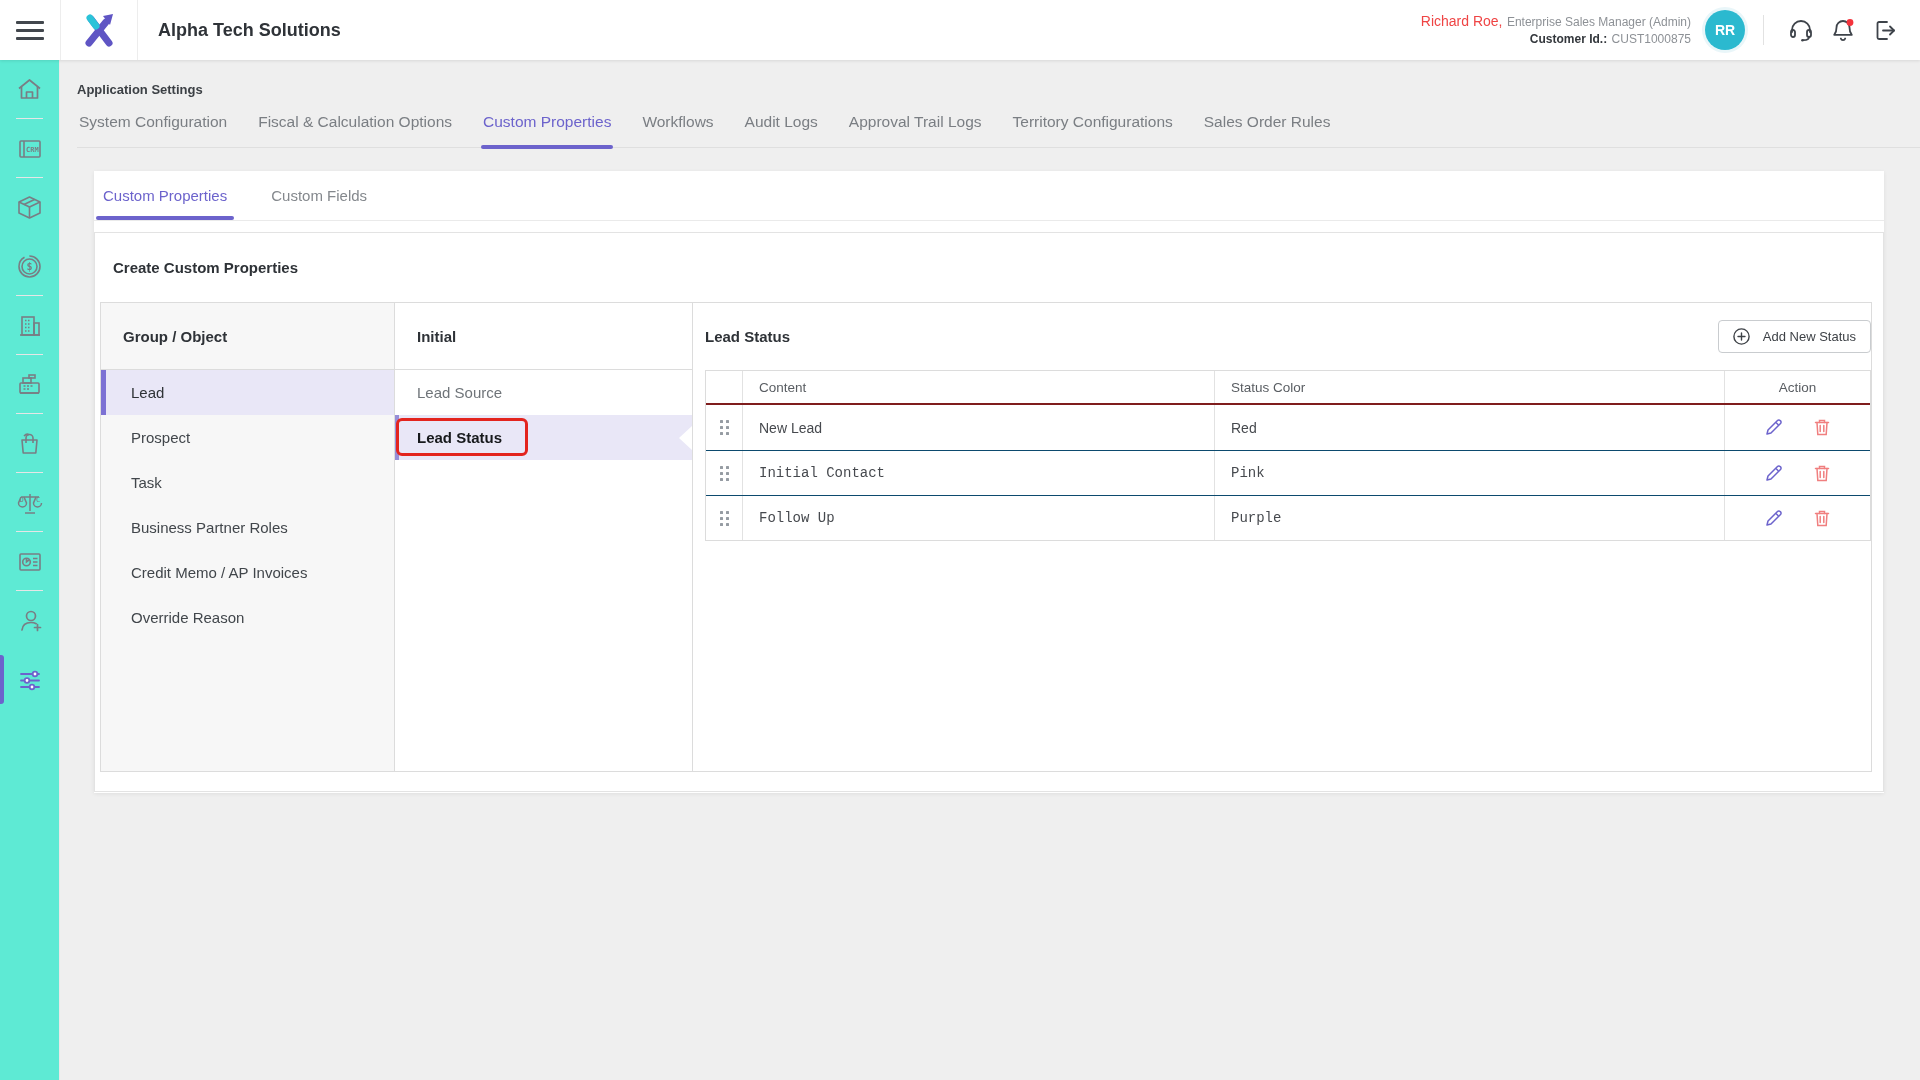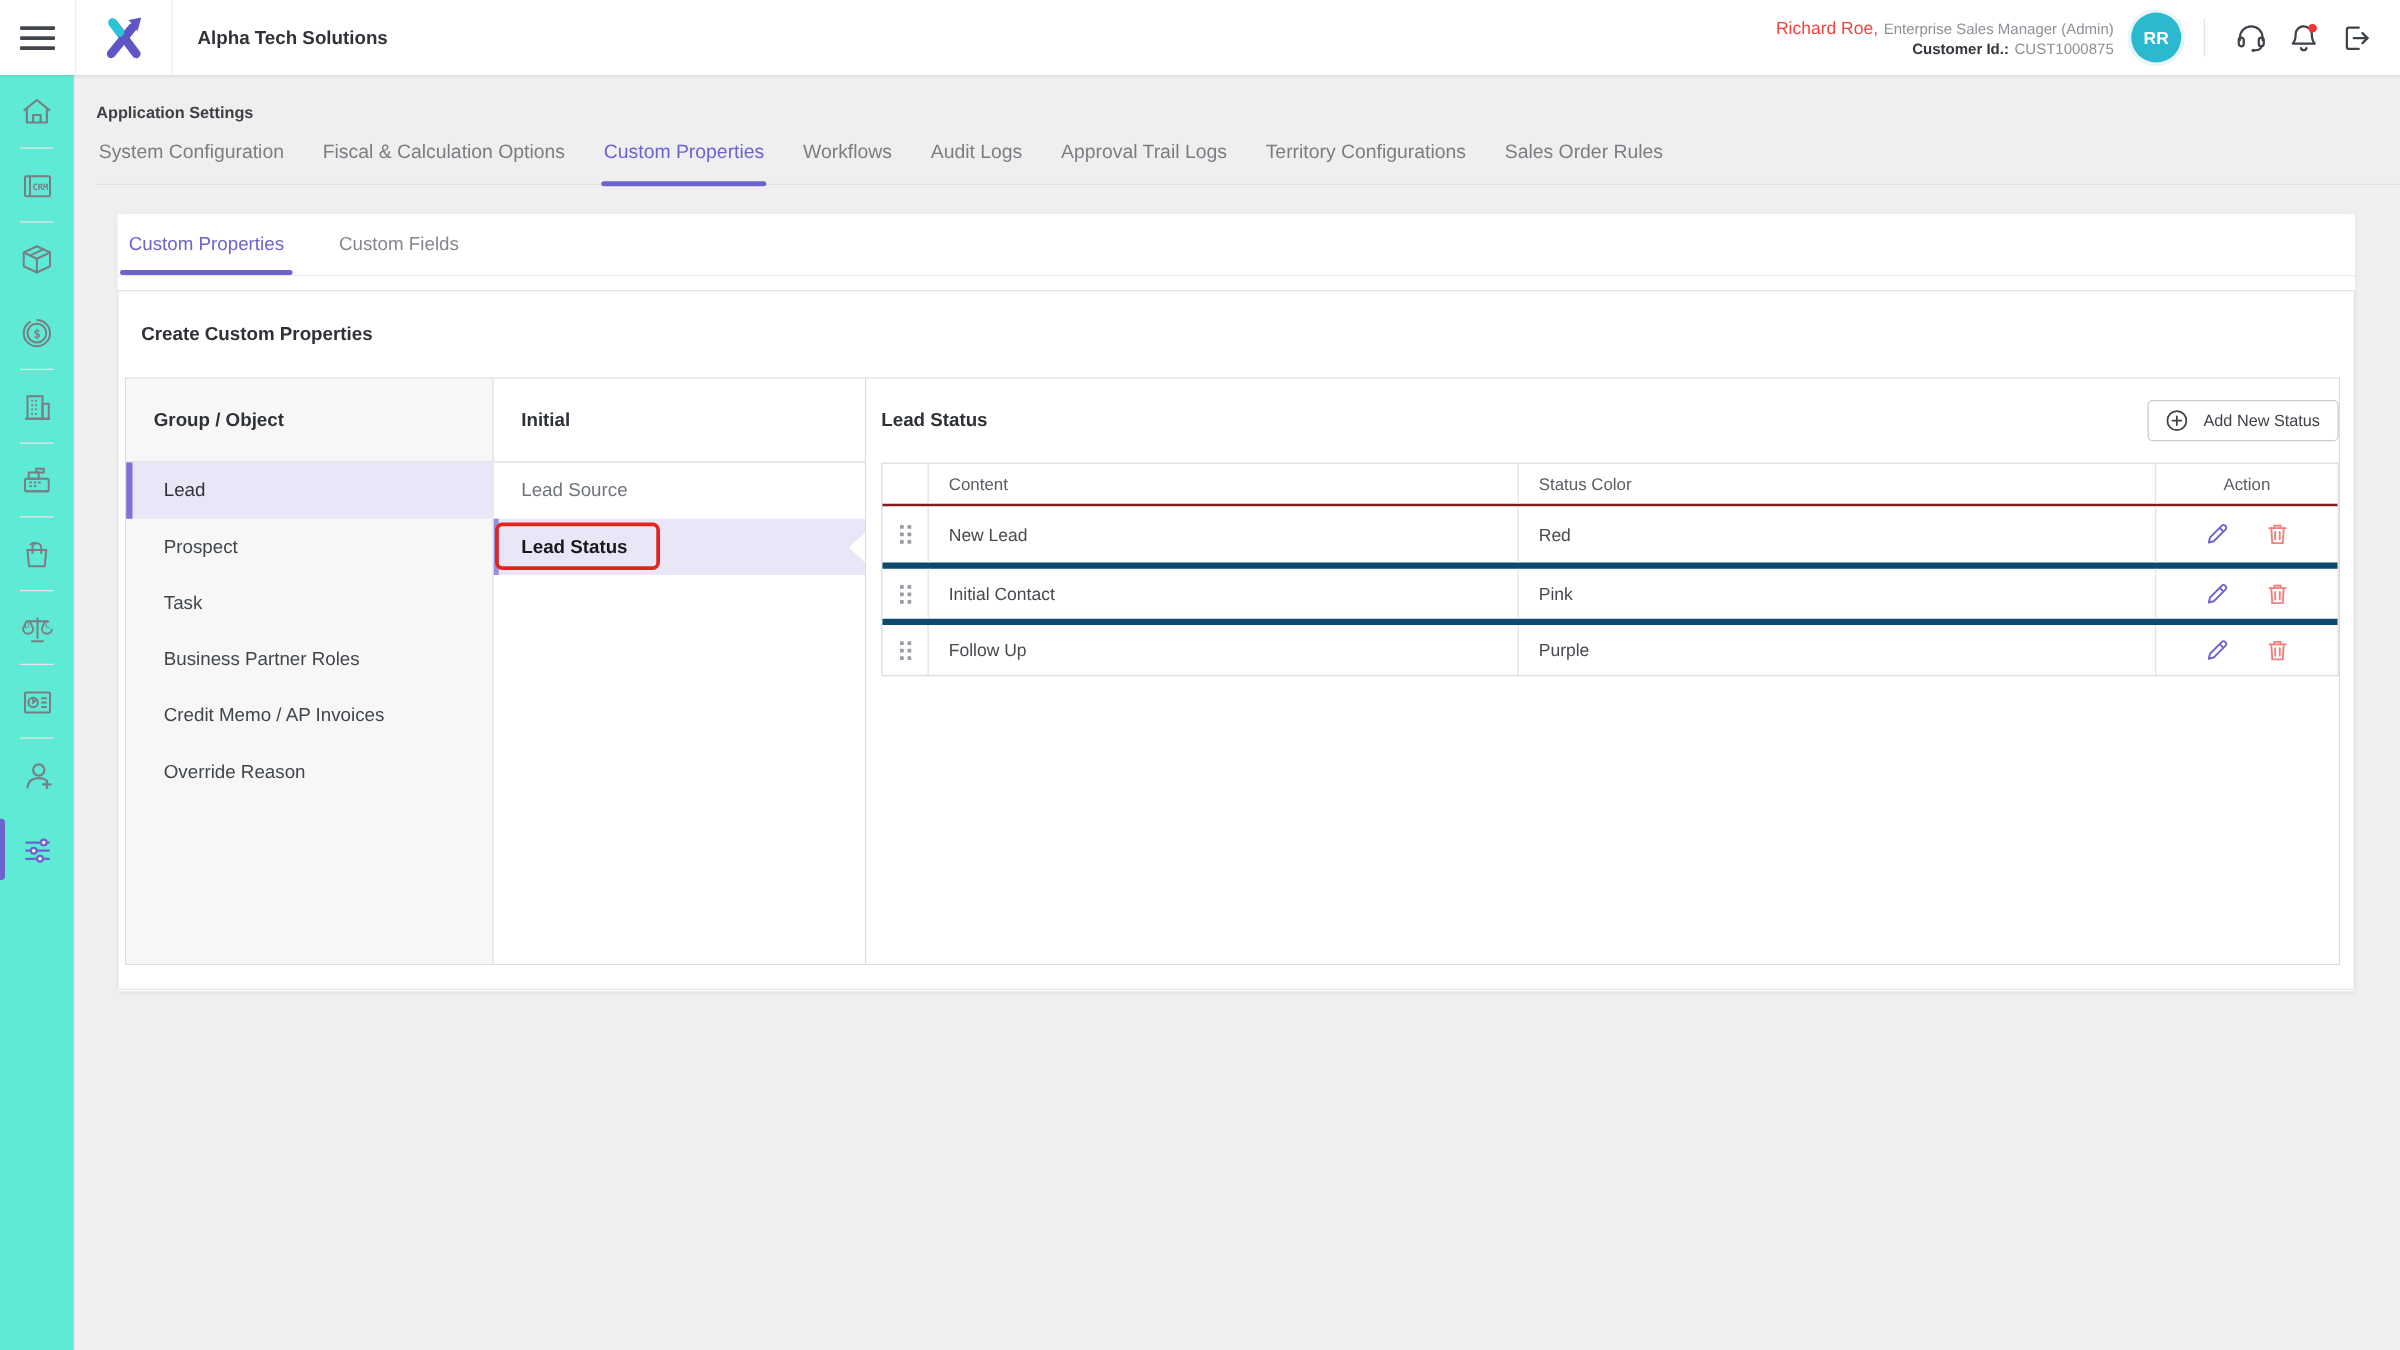--- a/index.html
+++ b/index.html
@@ -7,21 +7,21 @@
               font-family:"Liberation Sans", sans-serif; color:#34383D; }
 
   
   .header { position:absolute; top:0; left:0; width:1920px; height:60px; background:#fff;
             box-shadow:0 1px 3px rgba(0,0,0,.10); z-index:50; display:flex; align-items:center; }
   .burger { width:60px; height:60px; display:flex; flex-direction:column; justify-content:center;
             align-items:center; gap:5px; cursor:pointer; }
   .burger span { display:block; width:28px; height:3px; background:#42474D; border-radius:1px; }
   .logo-box { width:78px; height:60px; border-left:1px solid #EDEDED; border-right:1px solid #EDEDED;
               display:flex; align-items:center; justify-content:center; }
-  .app-title { font-size:15px; font-weight:700; color:#2F3338; margin-left:20px; }
+  .app-title { font-size:18px; font-weight:700; color:#2F3338; margin-left:20px; }
   .header-right { margin-left:auto; display:flex; align-items:center; padding-right:14px; }
   .user-text { text-align:right; line-height:16px; margin-right:14px; }
   .user-line1 .name { font-size:14px; font-weight:400; color:#ef4444; }
   .user-line1 .role { font-size:12px; color:#8D9196; }
   .user-line2 .cid-label { font-size:12px; font-weight:700; color:#33373C; }
   .user-line2 .cid { font-size:12px; color:#8D9196; }
   .avatar { width:40px; height:40px; border-radius:50%; background:#2BB9CF; color:#fff;
             font-size:14px; font-weight:700; display:flex; align-items:center; justify-content:center;
             box-shadow:0 0 0 3px #E9F6F9; margin-right:18px; }
   .hdr-divider { width:1px; height:30px; background:#E2E2E2; margin-right:16px; }
@@ -95,21 +95,21 @@
   .detail-title { font-size:15px; font-weight:700; color:#2E3237; }
   .add-btn { height:33px; background:#fff; border:1px solid #C9CCCF; border-radius:4px;
              display:flex; align-items:center; gap:13px; padding:0 14px; font-size:13px;
              color:#3E4247; cursor:pointer; font-family:inherit; }
 
   .status-table { border:1px solid #DCDCDC; width:100%; }
   .t-row { display:grid; grid-template-columns:37px 472px 510px 1fr; }
   .t-head { height:34px; border-bottom:2px solid #7f1d1d; }
   .t-head .t-cell { font-size:13.5px; color:#595D62; }
   .t-body { height:45px;text-align:right; }
-  .t-body + .t-body { border-top:5px solid #0c4a6e; }
+  .t-body + .t-body { border-top:1px solid #0c4a6e;font-family:Liberation Mono, monospace; }
   .t-cell { display:flex; align-items:center; padding-left:16px; font-size:14px; color:#46494E;
             border-right:1px solid #E2E2E2; }
   .t-cell.last { border-right:none; justify-content:center; padding-left:0; }
   .t-cell.handle { justify-content:center; padding-left:0; }
   .dots { display:grid; grid-template-columns:repeat(2,3px); grid-auto-rows:3px; gap:3px; }
   .dots i { background:#969CA3; border-radius:0.5px; }
   .action-cell { gap:26px; }
   .icon-btn { width:22px; height:22px; display:flex; align-items:center; justify-content:center;
               cursor:pointer; }
 </style>

